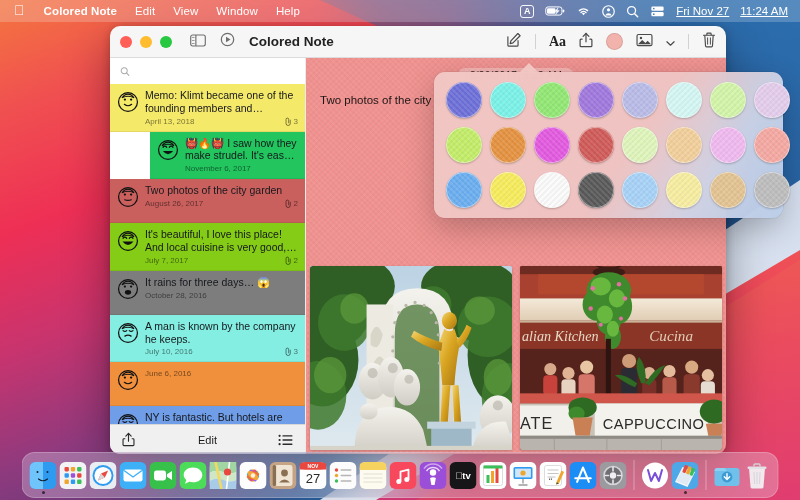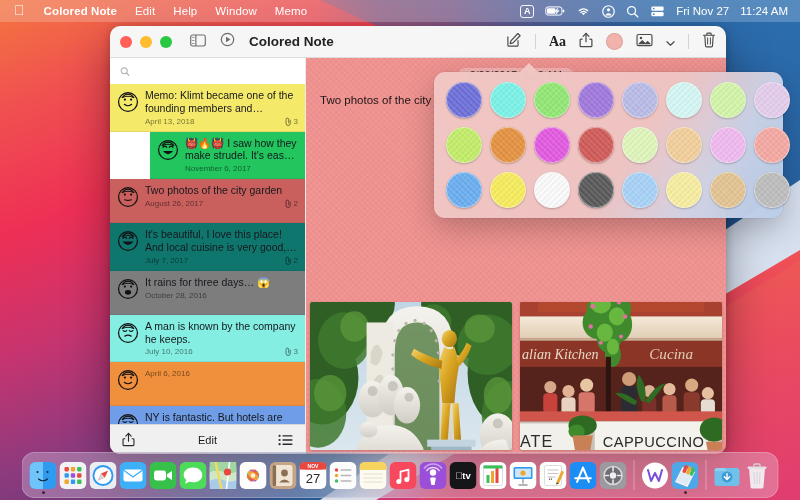--- a/index.html
+++ b/index.html
@@ -65,21 +65,21 @@
   }
   .mb-left { display:flex; align-items:center; gap:0; }
   .mb-item {
     padding: 0 9px; height:18px; line-height:18px;
     white-space:nowrap; letter-spacing:.1px;
   }
   .mb-item.bold { font-weight:700; }
   .mb-apple { padding: 0 10px 0 6px; font-size:14px; line-height:16px; }
   .mb-right { margin-left:auto; display:flex; align-items:center; gap:11px; padding-right:4px; }
   .mb-ic { display:flex; align-items:center; justify-content:center; }
-  .mb-text { font-size:11.5px; white-space:nowrap; }
+  .mb-text { font-size:11.5px; white-space:nowrap;text-decoration:underline; }
   .kbd-box {
     border:1.2px solid rgba(255,255,255,.95); border-radius:3px;
     width:14px; height:13px; display:flex; align-items:center; justify-content:center;
     font-size:9px; font-weight:700;
   }
 
   
   #window {
     position:absolute; left:110px; top:26px; width:616px; height:428px;
     border-radius:10px; overflow:hidden;
@@ -168,21 +168,21 @@
   .note-date-pill {
     margin:10px auto 0 auto;
     background:rgba(255,255,255,.30);
     border-radius:9px; padding:2px 12px;
     font-size:10px; color:#2e2222; letter-spacing:.3px;
     white-space:nowrap; align-self:center;
   }
   .note-body-text {
     padding:10px 14px 0 14px; font-size:11.5px; color:#1d1616; line-height:1.35;
   }
-  .photo-row { margin-top:auto; display:flex; gap:8px; padding:0 4px 4px 4px; height:152px; }
+  .photo-row { margin-top:auto; display:flex; gap:8px; padding:0 4px 4px 4px; height:188px; }
   .photo { flex:1; border-radius:2px; overflow:hidden; position:relative;
            box-shadow:0 1px 3px rgba(0,0,0,.2); }
   .photo svg { display:block; width:100%; height:100%; }
 
   
   #picker {
     position:absolute; left:434px; top:72px; width:349px; height:146px;
     border-radius:11px;
     background: linear-gradient(125deg, rgba(241,199,196,.97) 0%, rgba(238,196,194,.97) 55%, rgba(206,213,232,.95) 78%, rgba(188,206,233,.95) 100%);
     backdrop-filter: blur(22px); -webkit-backdrop-filter: blur(22px);
@@ -234,23 +234,23 @@
   <div class="wp-layer wp-blue2"></div>
   <div class="wp-layer wp-warm"></div>
   <div class="wp-layer wp-warm2"></div>
   <div class="wp-layer wp-lightband"></div>
 
   <div id="menubar">
     <div class="mb-left">
       <div class="mb-item mb-apple"></div>
       <div class="mb-item bold">Colored Note</div>
       <div class="mb-item">Edit</div>
+      <div class="mb-item">View</div>
+      <div class="mb-item">Window</div>
       <div class="mb-item">Help</div>
-      <div class="mb-item">Window</div>
-      <div class="mb-item">Memo</div>
     </div>
     <div class="mb-right">
       <div class="mb-ic">
         <div class="kbd-box">A</div>
       </div>
       <div class="mb-ic">
         <svg width="20" height="12" viewBox="0 0 26 13">
           <rect x="1" y="1.2" width="21" height="10.6" rx="3" fill="none" stroke="#fff" stroke-width="1.3"></rect>
           <rect x="23" y="4.6" width="2" height="3.8" rx="1" fill="#fff"></rect>
           <rect x="2.6" y="2.8" width="11" height="7.4" rx="1.6" fill="#fff"></rect>
@@ -419,21 +419,21 @@
                   <span class="note-date">August 26, 2017</span>
                   <span class="note-att">
                     <svg width="7" height="9" viewBox="0 0 8 10">
                       <path d="M6 3 V7.2 a2.4 2.4 0 0 1 -4.8 0 V2.6 a1.5 1.5 0 0 1 3 0 V7" fill="none" stroke="rgba(0,0,0,.55)" stroke-width="1"></path>
                     </svg>
                     <span>2</span>
                   </span>
                 </div>
               </div>
             </div>
-            <div class="note" style="background: #0f766e;">
+            <div class="note" style="background: #84cc16;">
               <div class="note-ava"><svg width="22" height="22" viewBox="0 0 24 24">
                   <circle cx="12" cy="12" r="10.3" fill="none" stroke="#111" stroke-width="1.35"></circle>
                   <path d="M5.4 7.4 q3 -4 6.6 -4 q3.6 0 6.6 4 q-3.4 -1.6 -6.6 -1.6 q-3.2 0 -6.6 1.6 Z" fill="none" stroke="#111" stroke-width="1.15"></path>
                   <path d="M6.6 9 q2 -2.4 4 0" fill="none" stroke="#111" stroke-width="1.3" stroke-linecap="round"></path>
                   <path d="M13.4 9 q2 -2.4 4 0" fill="none" stroke="#111" stroke-width="1.3" stroke-linecap="round"></path>
                   <path d="M6 12.6 q6 7.6 12 0 Z" fill="#111"></path>
                 </svg></div>
               <div class="note-main">
                 <div class="note-title">It's beautiful, I love this place! And local cuisine is very good,…</div>
                 <div class="note-meta">
@@ -486,21 +486,21 @@
             <div class="note" style="background: rgb(240, 144, 60);">
               <div class="note-ava"><svg width="22" height="22" viewBox="0 0 24 24">
                   <circle cx="12" cy="12" r="10.3" fill="none" stroke="#111" stroke-width="1.35"></circle>
                   <path d="M5.4 7.4 q3 -4 6.6 -4 q3.6 0 6.6 4 q-3.4 -1.6 -6.6 -1.6 q-3.2 0 -6.6 1.6 Z" fill="none" stroke="#111" stroke-width="1.15"></path>
                   <circle cx="8.6" cy="9.4" r="1.25" fill="#111"></circle>
                   <circle cx="15.4" cy="9.4" r="1.25" fill="#111"></circle>
                   <path d="M8 14.5 q4 3.2 8 0" fill="none" stroke="#111" stroke-width="1.3" stroke-linecap="round"></path>
                 </svg></div>
               <div class="note-main">
                 <div class="note-meta">
-                  <span class="note-date">April 6, 2016</span>
+                  <span class="note-date">June 6, 2016</span>
                 </div>
               </div>
             </div>
             <div class="note" style="background: rgb(111, 157, 232);">
               <div class="note-ava"><svg width="22" height="22" viewBox="0 0 24 24">
                   <circle cx="12" cy="12" r="10.3" fill="none" stroke="#111" stroke-width="1.35"></circle>
                   <path d="M5.4 7.4 q3 -4 6.6 -4 q3.6 0 6.6 4 q-3.4 -1.6 -6.6 -1.6 q-3.2 0 -6.6 1.6 Z" fill="none" stroke="#111" stroke-width="1.15"></path>
                   <path d="M6.6 9.4 q2 1.8 4 0" fill="none" stroke="#111" stroke-width="1.3" stroke-linecap="round"></path>
                   <path d="M13.4 9.4 q2 1.8 4 0" fill="none" stroke="#111" stroke-width="1.3" stroke-linecap="round"></path>
                   <path d="M8 15.8 q4 -2.6 8 0" fill="none" stroke="#111" stroke-width="1.3" stroke-linecap="round"></path>

